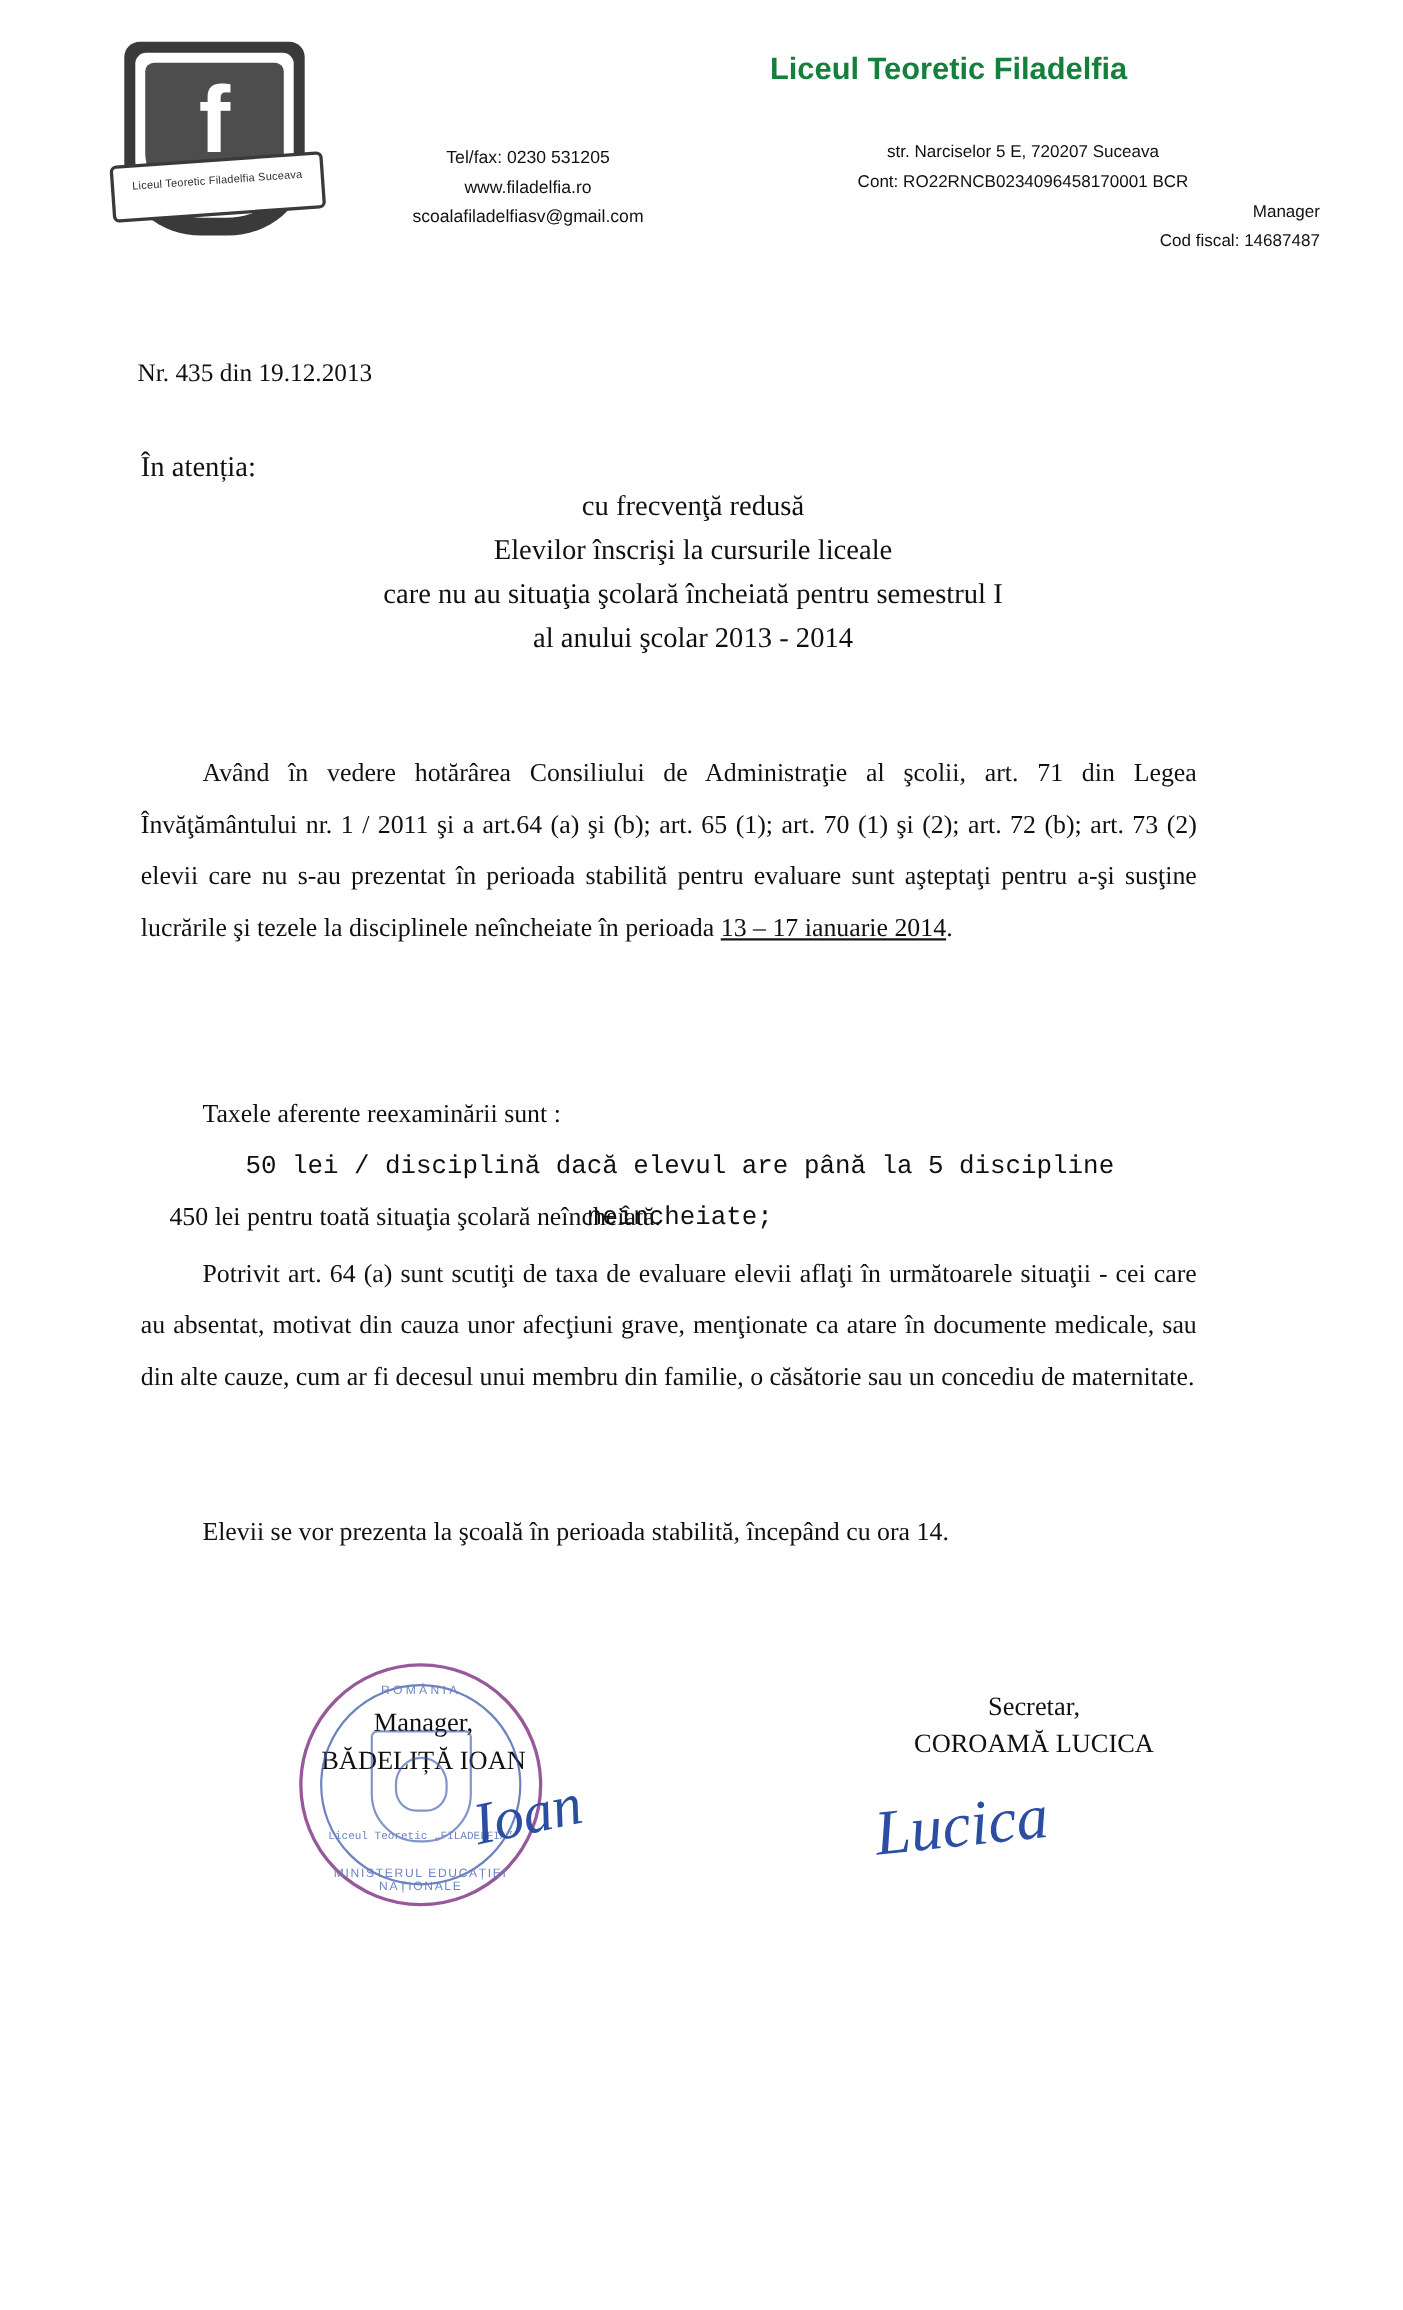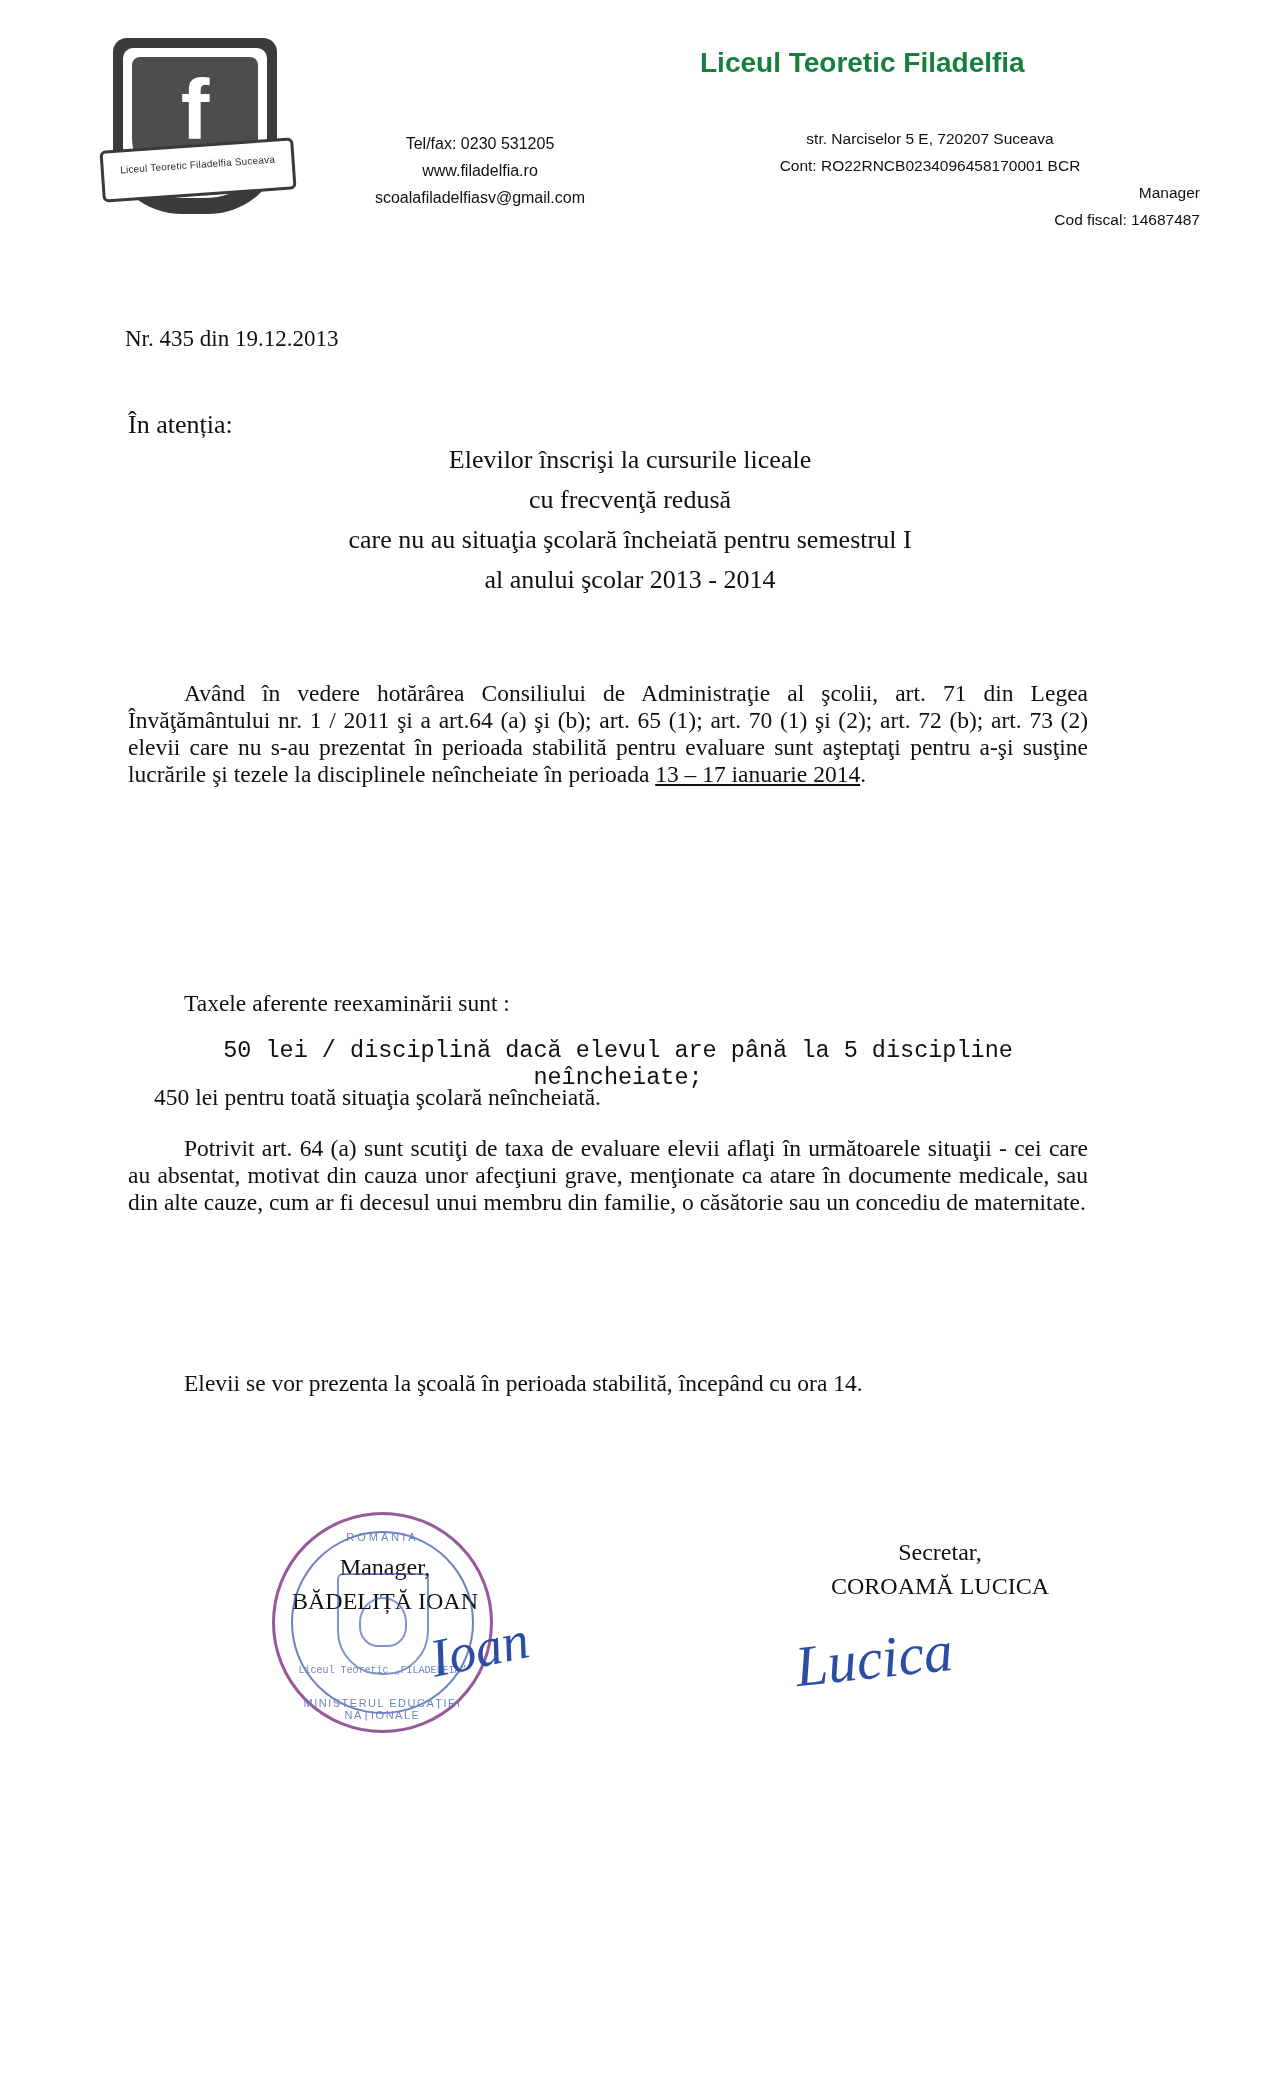--- a/index.html
+++ b/index.html
@@ -178,21 +178,21 @@
     text-align: center;
     font-size: 26px;
     line-height: 40px;
   }
 
   .para {
     position: absolute;
     width: 960px;
     left: 128px;
     font-size: 23.5px;
-    line-height: 27px;
+    line-height: 47px;
     text-align: justify;
     text-justify: inter-word;
   }
   .para .indent { display: inline-block; width: 56px; }
   .u { text-decoration: underline; }
 
   #p1 { top: 680px; }
   #p2 { top: 990px; width: 700px; text-align: left; }
   #p3 { top: 1037px; left: 148px; width: 940px; text-align: center; font-family: Liberation Mono, monospace; }
   #p4 { top: 1084px; left: 154px; width: 940px; text-align: left; }
@@ -320,22 +320,22 @@
       <div class="addr">Cont: RO22RNCB0234096458170001 BCR</div>
       <div>Manager</div>
       <div>Cod  fiscal: 14687487</div>
     </div>
   </div>
 
   <div class="docnum">Nr. 435 din 19.12.2013</div>
 
   <div class="attn-label">În atenția:</div>
   <div class="attn-block">
+    <div>cu frecvenţă redusă</div>
     <div>Elevilor înscrişi la cursurile liceale</div>
-    <div>cu frecvenţă redusă</div>
     <div>care nu au situaţia şcolară încheiată pentru semestrul I</div>
     <div>al anului şcolar 2013 - 2014</div>
   </div>
 
   <div class="para" id="p1">
     <span class="indent"></span><span>Având în vedere hotărârea Consiliului de Administraţie al şcolii, art. 71 din Legea Învăţământului nr. 1 / 2011 şi a art.64 (a) şi (b); art. 65 (1); art. 70 (1) şi (2); art. 72 (b); art. 73 (2) elevii care nu s-au prezentat în perioada stabilită pentru evaluare sunt aşteptaţi pentru a-şi susţine lucrările şi tezele la disciplinele neîncheiate în perioada </span><span class="u">13 – 17 ianuarie 2014</span><span>.</span>
   </div>
 
   <div class="para" id="p2">
     <span class="indent"></span><span>Taxele aferente reexaminării sunt :</span>

